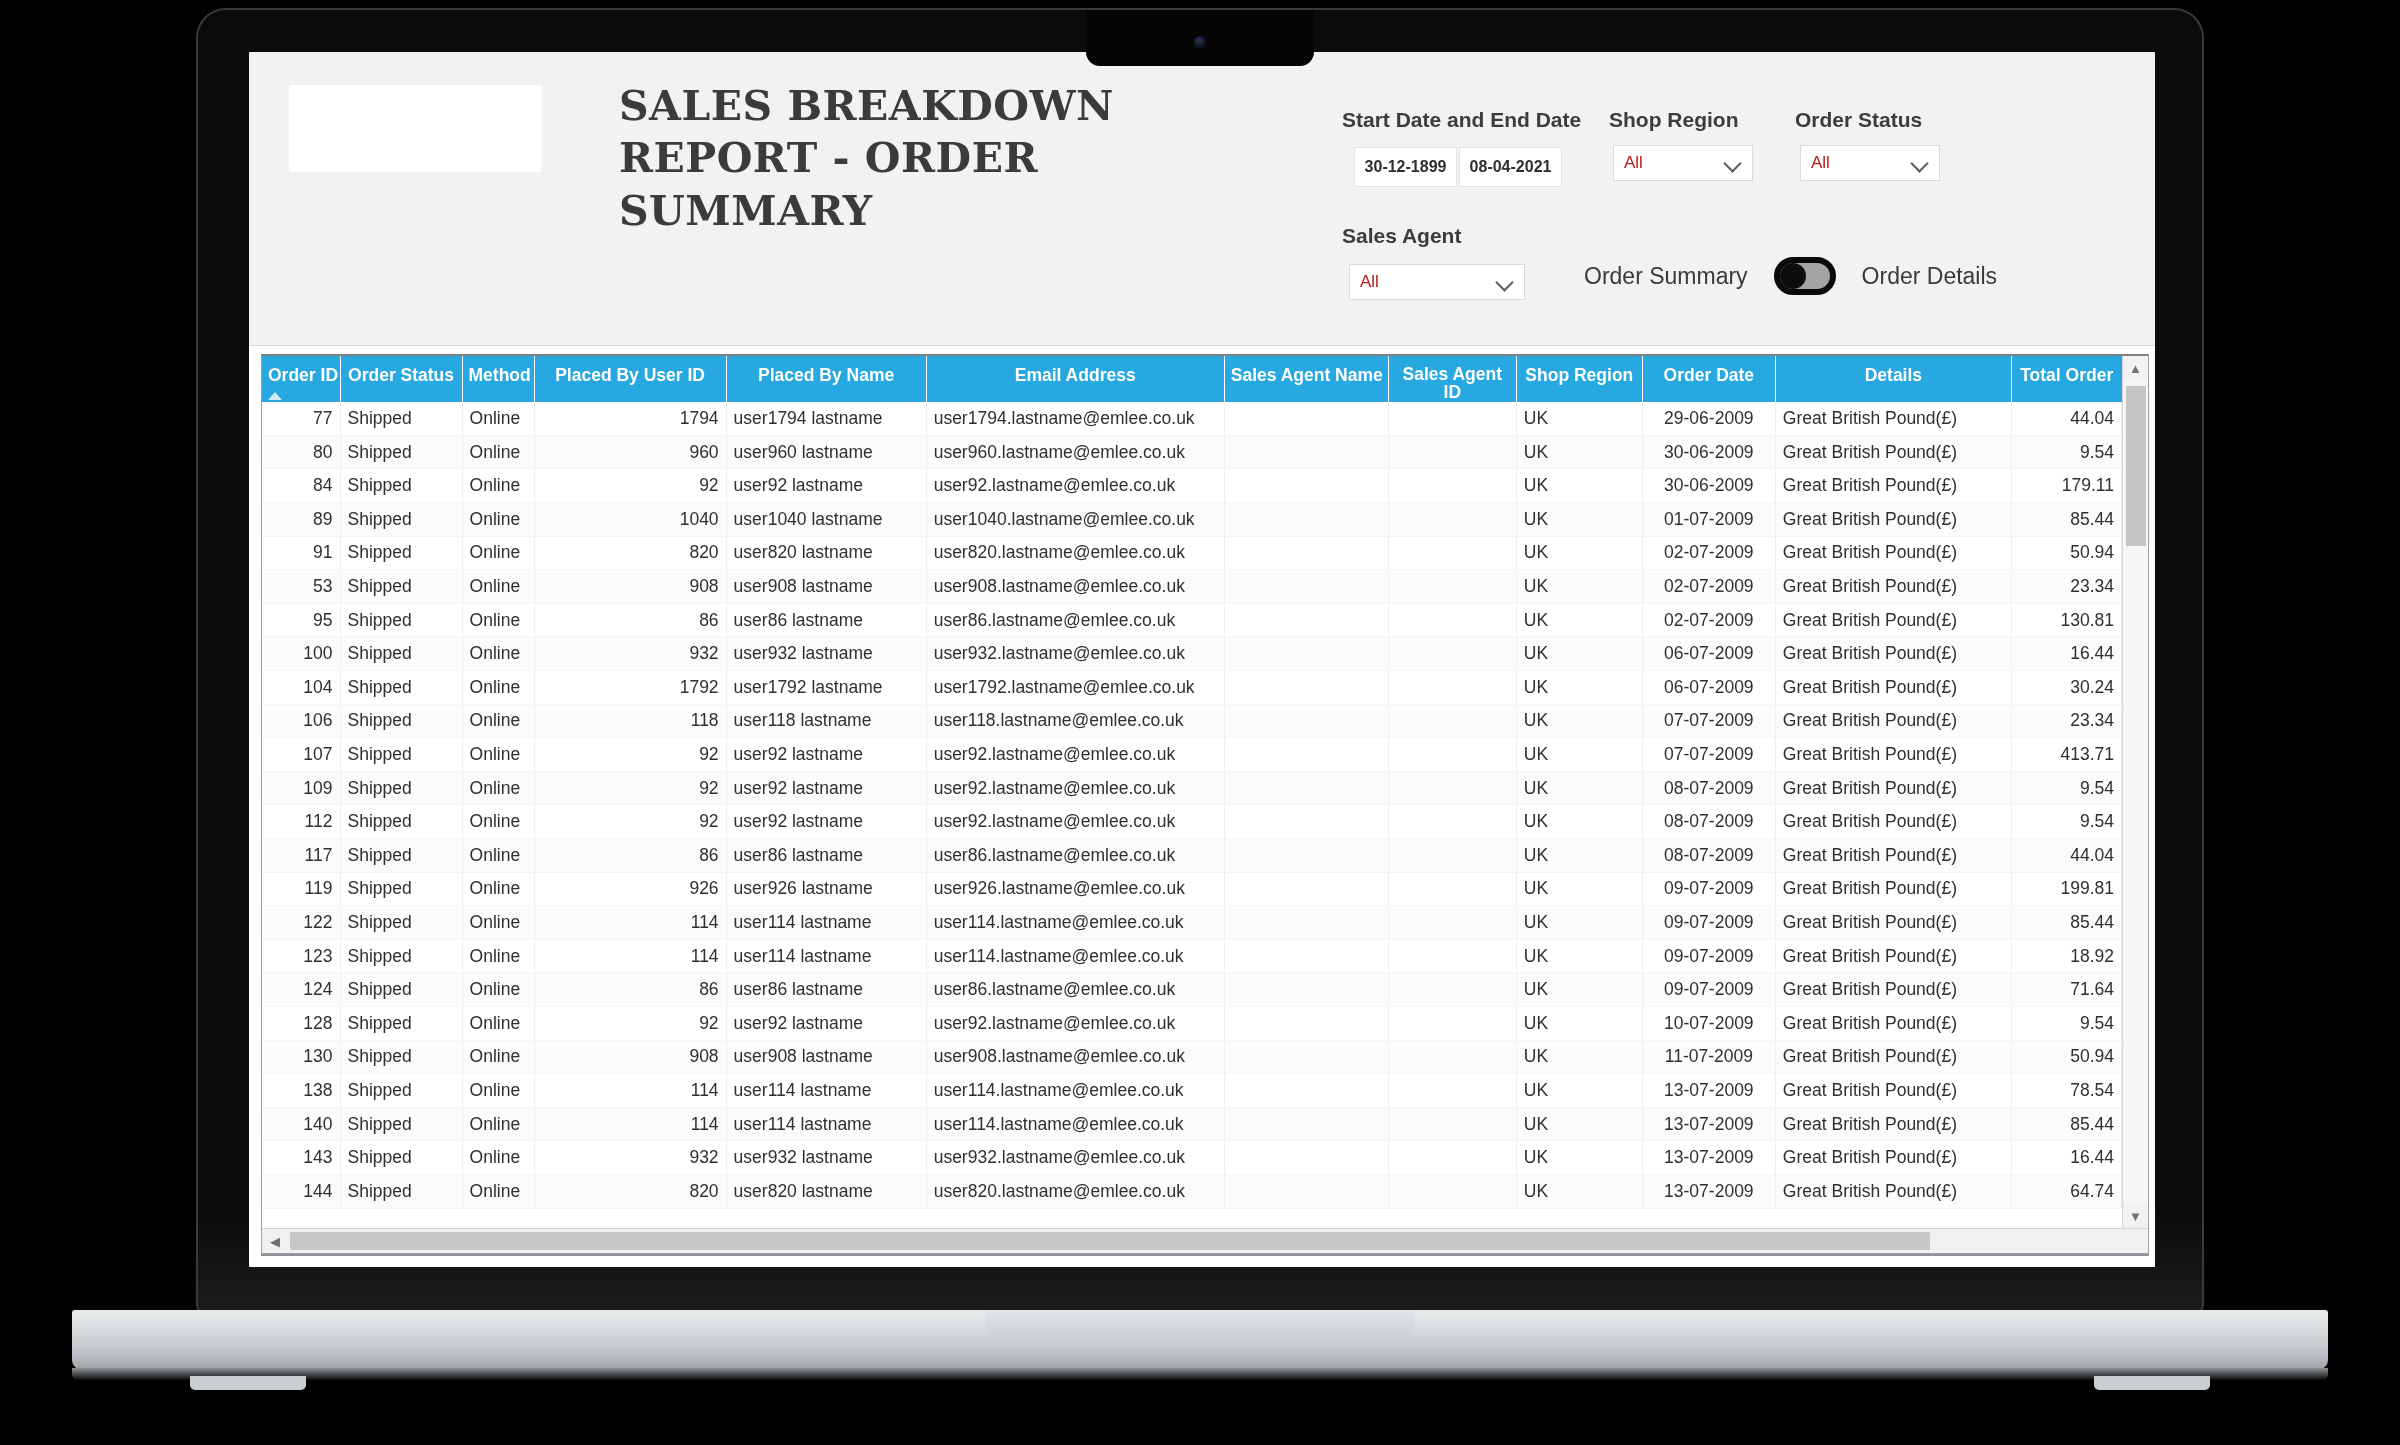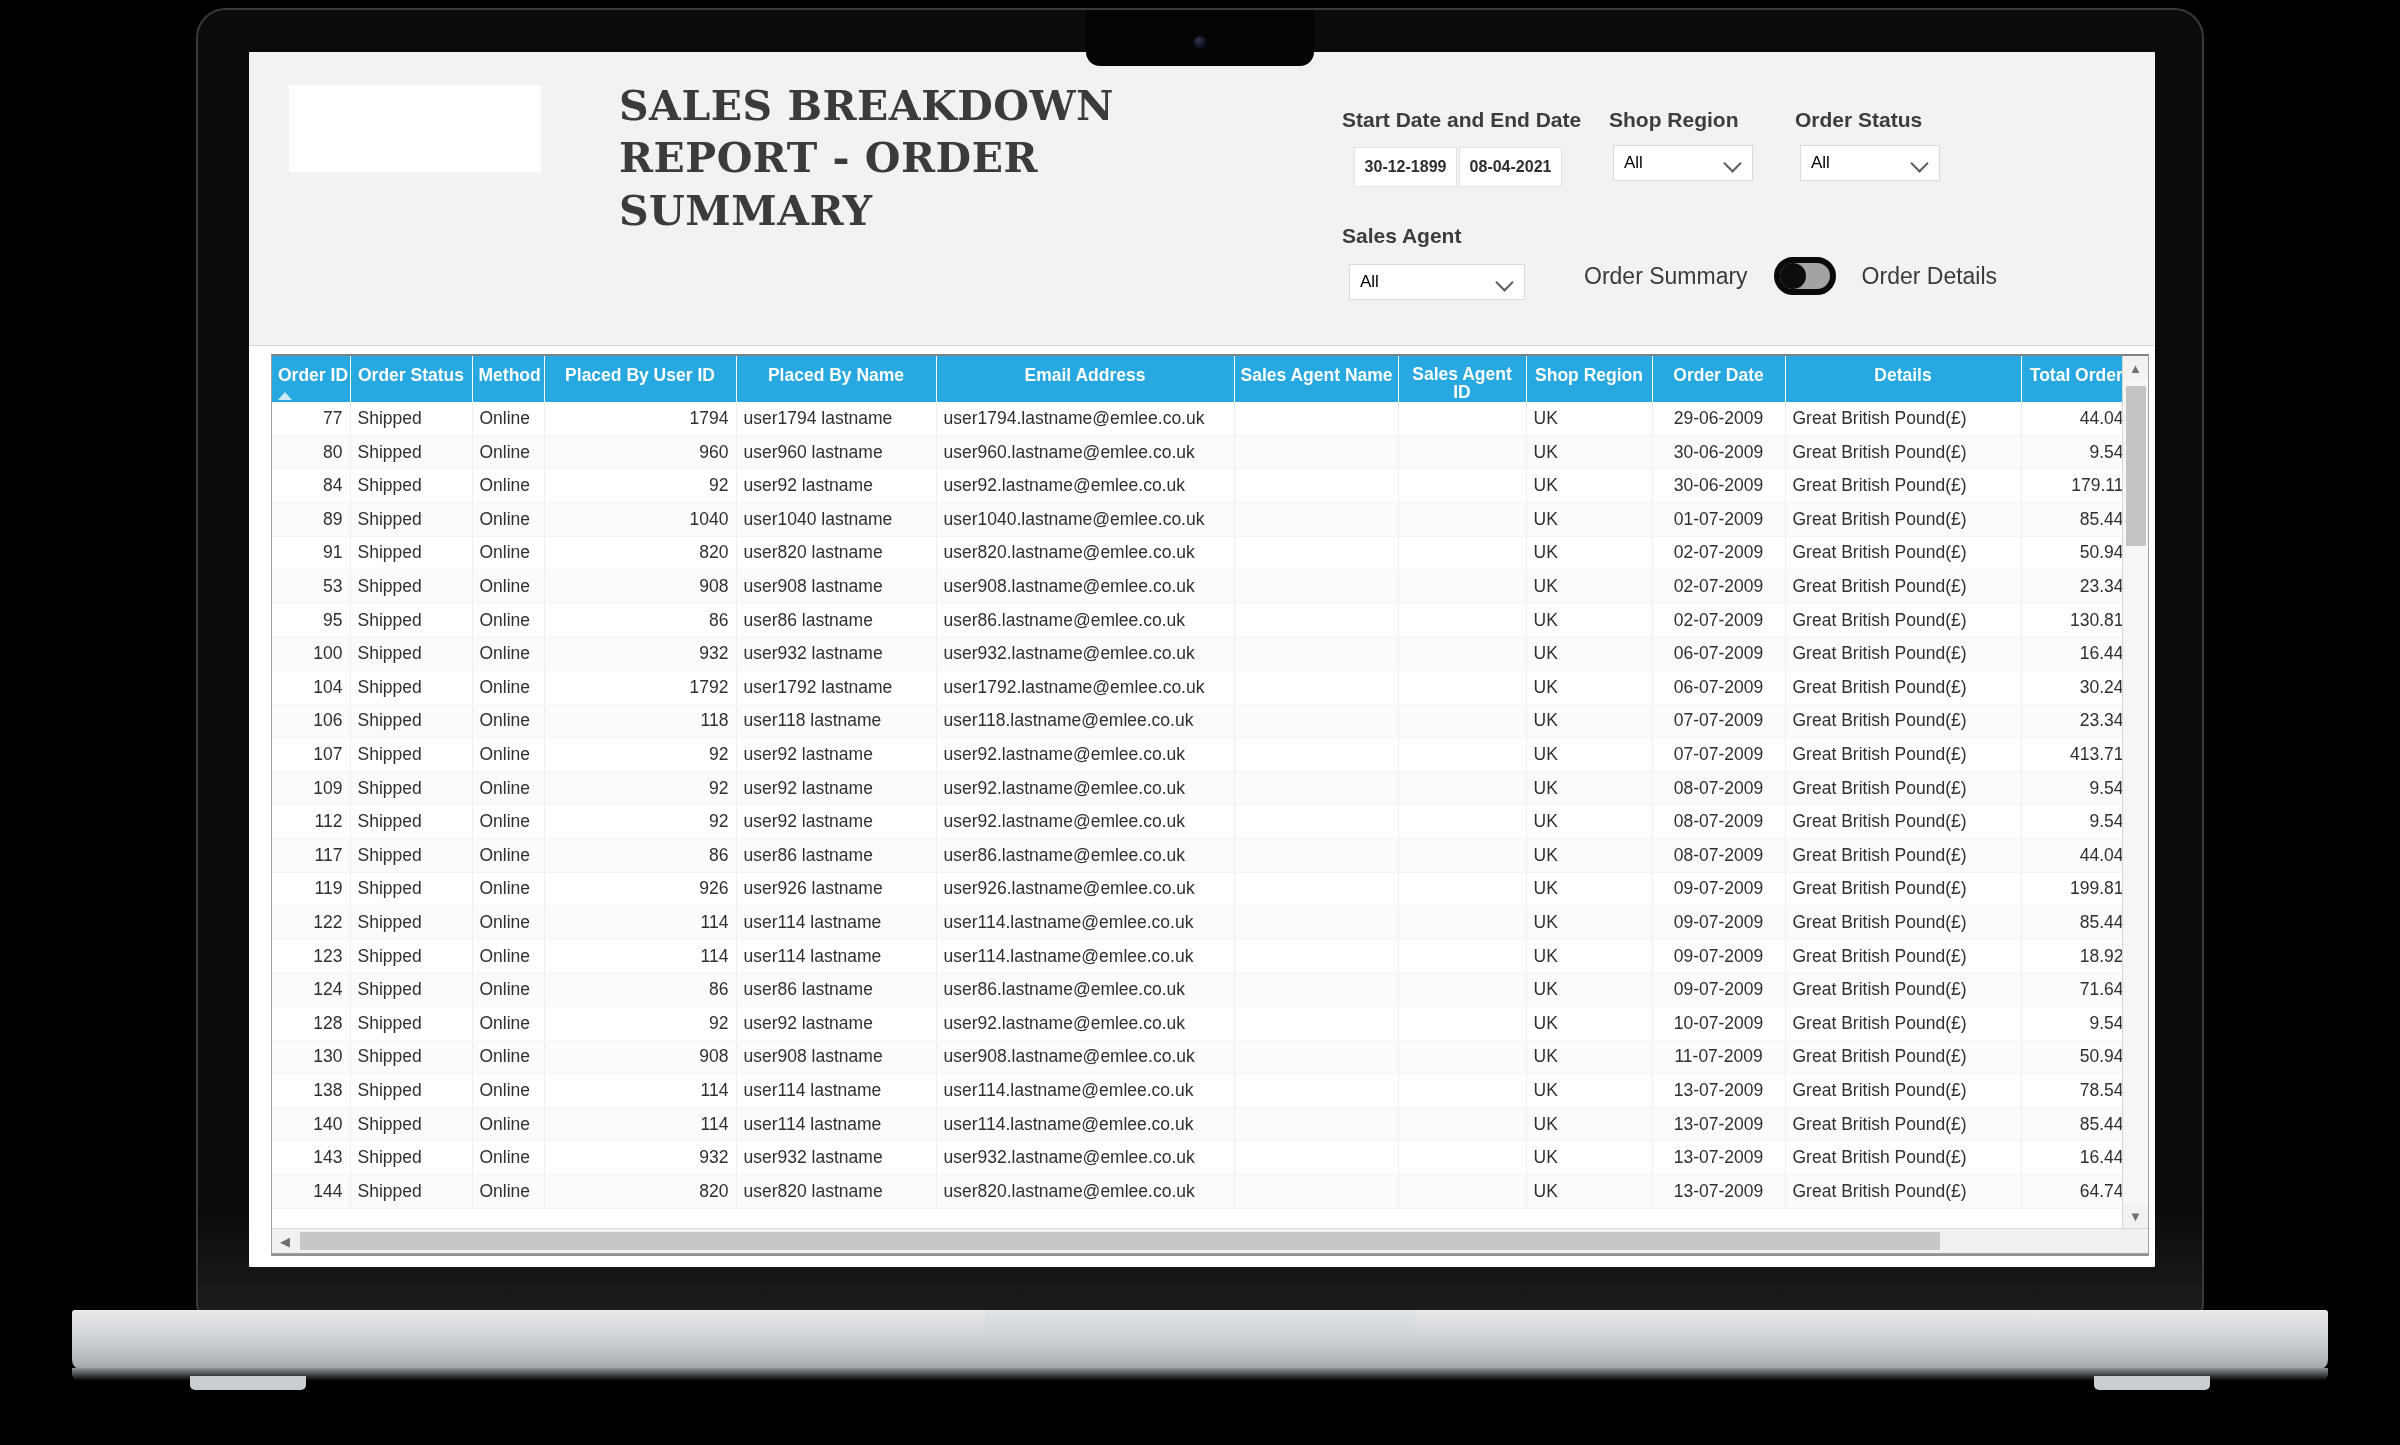--- a/index.html
+++ b/index.html
@@ -177,21 +177,21 @@
 
   .dropdown {
     position: absolute;
     height: 36px;
     background: #ffffff;
     border: 1px solid #dadad7;
     display: flex;
     align-items: center;
     padding: 0 10px;
     font-size: 17px;
-    color: #000000;
+    color: #b91c1c;
   }
   .dropdown .dd-value { flex: 1; }
   .dropdown .dd-caret {
     width: 18px; height: 18px;
     position: relative;
   }
   .dropdown .dd-caret::before {
     content: "";
     position: absolute;
     left: 2px; top: 3px;
@@ -244,21 +244,21 @@
     width: 26px;
     height: 26px;
     border-radius: 50%;
     background: #0d0d0d;
   }
 
   
   #grid-wrap {
     flex: 1 1 auto;
     background: #ffffff;
-    padding: 8px 6px 6px 22px;
+    padding: 8px 6px 6px 12px;
     display: flex;
     flex-direction: column;
     min-height: 0;
   }
 
   #grid {
     flex: 1 1 auto;
     border: 1px solid #9aa0a6;
     border-top: 2px solid #7d8287;
     background: #ffffff;

